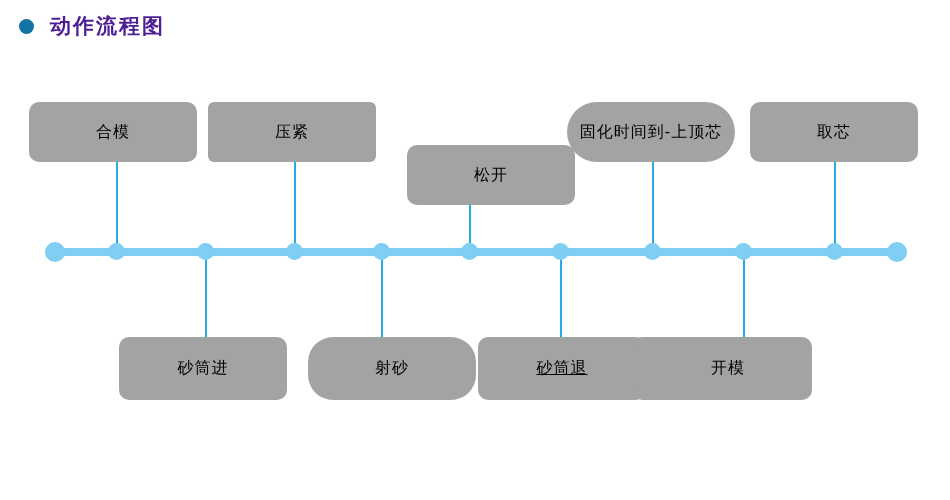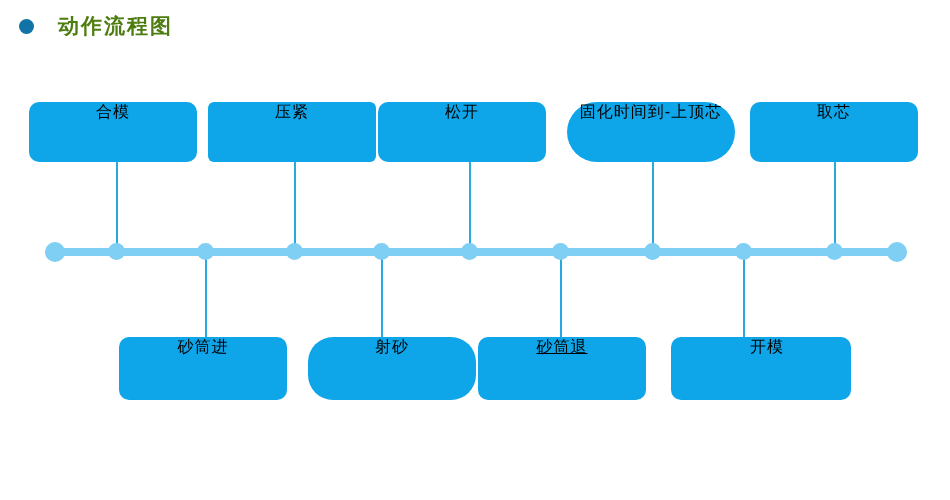--- a/index.html
+++ b/index.html
@@ -27,59 +27,59 @@
   }
   .bullet {
     width: 15px;
     height: 15px;
     border-radius: 50%;
     background: #1273A6;
     margin-right: 12px;
     flex: 0 0 auto;
   }
   .title {
-    margin: 12px;
+    margin: 4px;
     font-size: 21px;
     font-weight: bold;
-    color: #4d7c0f;
+    color: #4c1d95;
     letter-spacing: 2px;
     line-height: 24px;
   }
 
   
   .node {
     position: absolute;
     width: 168px;
     height: 60px;
-    background: #0ea5e9;
+    background: #a3a3a3;
     border-radius: 10px;
     display: flex;
-    align-items: flex-start;
+    align-items: center;
     justify-content: center;
     z-index: 4;
   }
   .node span {
     font-size: 16px;
     color: #000000;
     letter-spacing: 1px;
     white-space: nowrap;
   }
   .node.row-top    { top: 102px; }
   .node.row-bottom { top: 337px; height: 63px; }
 
   .t0 { left: 29px;  }
   .t1 { left: 208px; border-radius: 6px; }
-  .t2 { left: 378px; }
+  .t2 { left: 407px; margin-top: 43px; }
   .t3 { left: 567px; border-radius: 30px; }
   .t4 { left: 750px; }
 
   .b0 { left: 119px; }
   .b1 { left: 308px; border-radius: 25px; }
   .b2 { left: 478px; text-decoration: underline; }
-  .b3 { left: 671px; padding-left: 12px; }
+  .b3 { left: 632px; padding-left: 12px; }
 
   
   .conn {
     position: absolute;
     width: 2px;
     background: #2AA9E1;
     z-index: 1;
   }
   .conn.up   { top: 162px; height: 90px; }
   .conn.down { top: 252px; height: 85px; }

